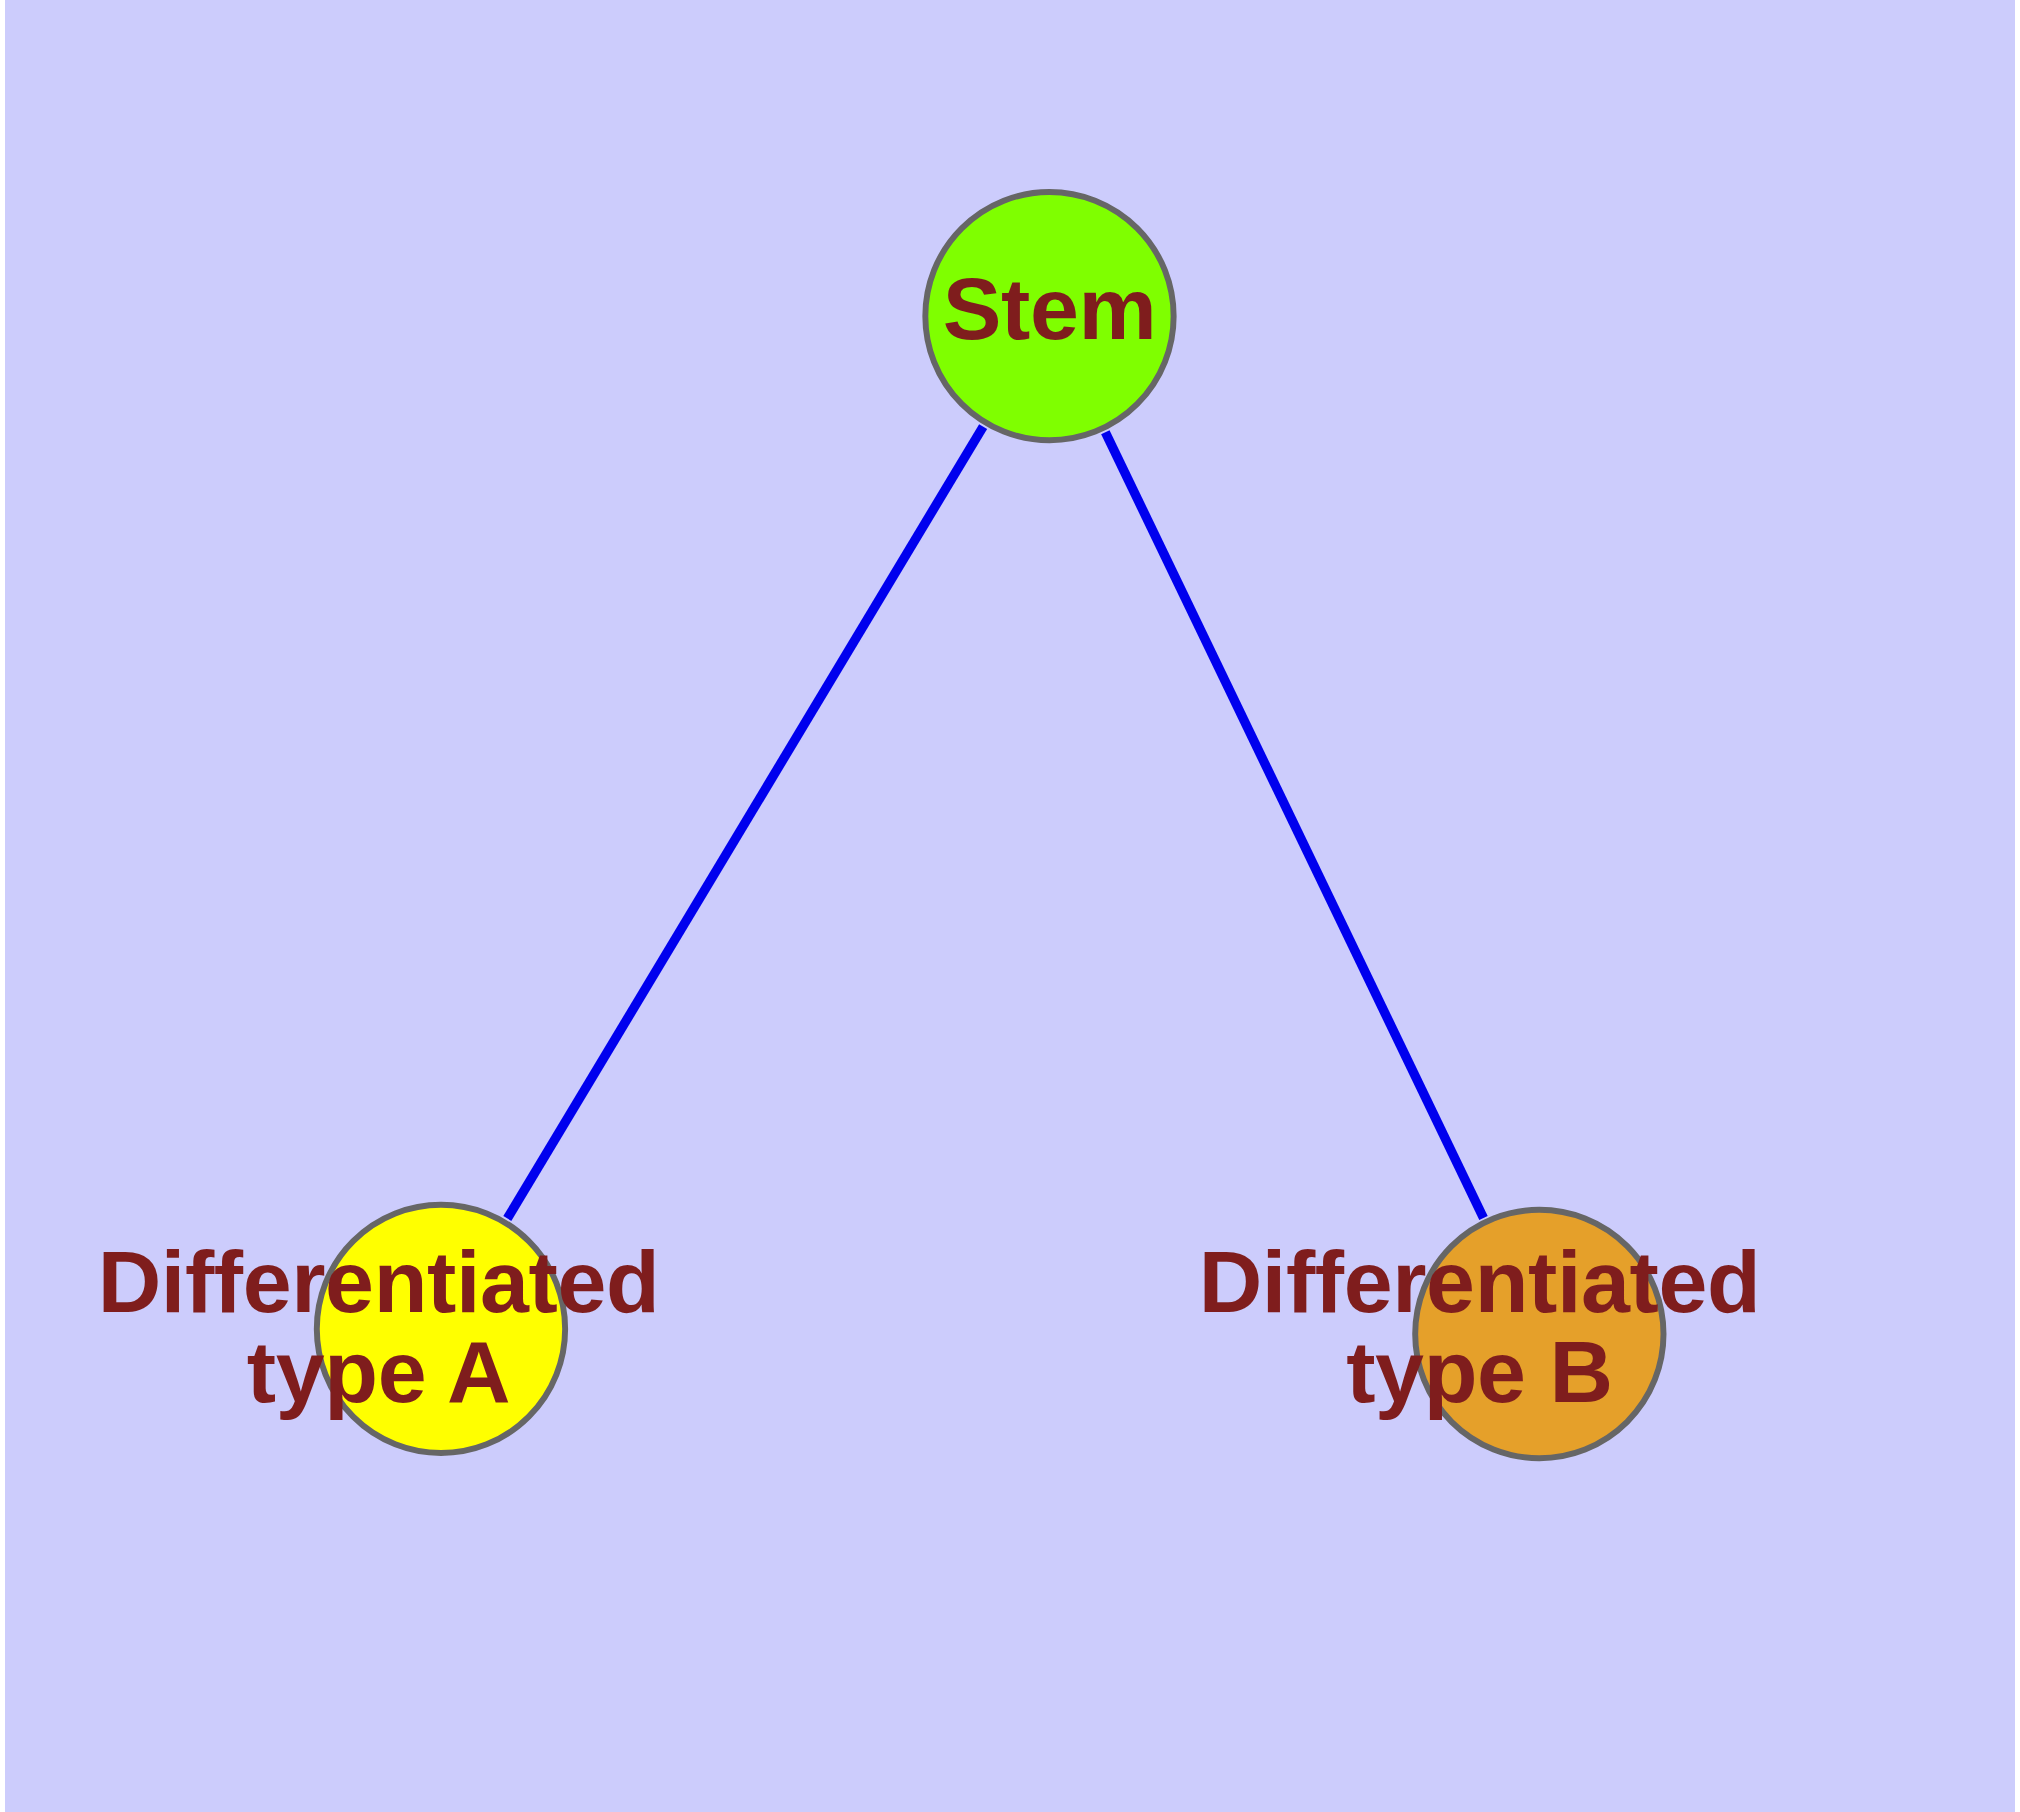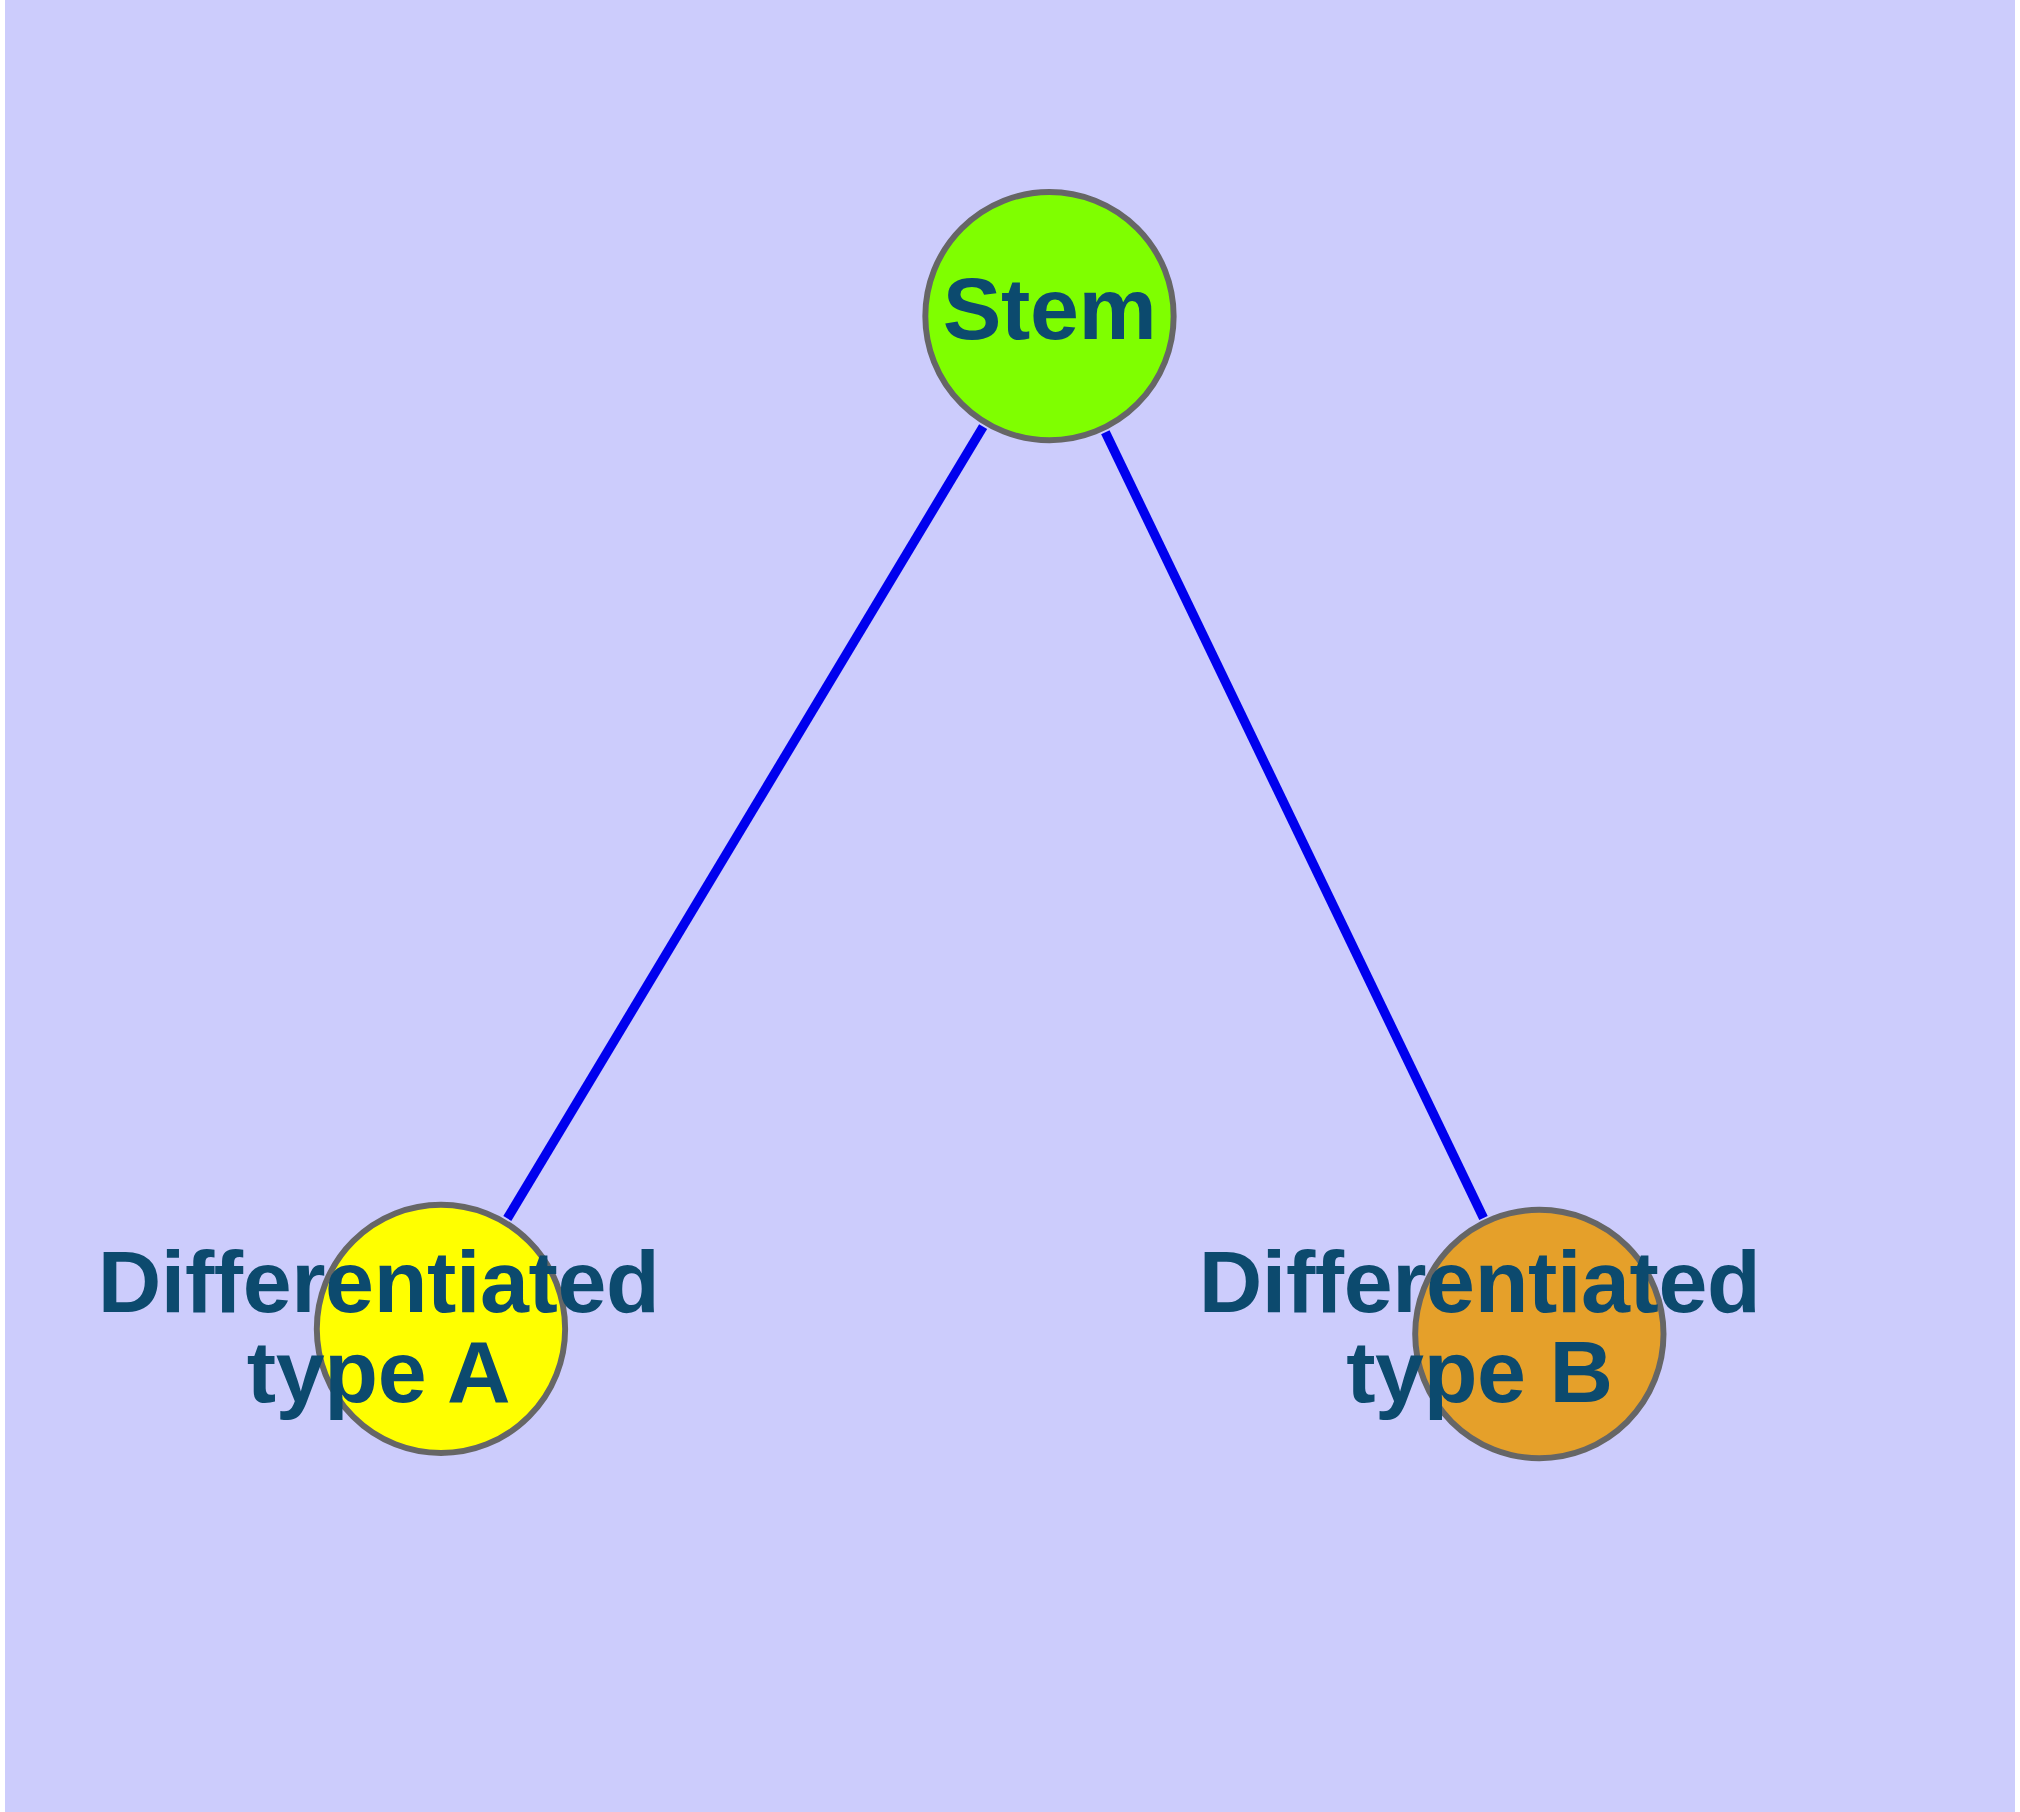--- a/index.html
+++ b/index.html
@@ -25,21 +25,21 @@
   }
   #graph-svg {
     position: absolute;
     left: 0;
     top: 0;
     width: 2021px;
     height: 1812px;
   }
   .node-label {
     position: absolute;
-    color: #0c4a6e;
+    color: #7f1d1d;
     font-weight: bold;
     font-family: "Liberation Sans", sans-serif;
     font-size: 88px;
     line-height: 90px;
     text-align: center;
     white-space: pre;
     letter-spacing: -0.4px;
   }
 </style>
 </head>

